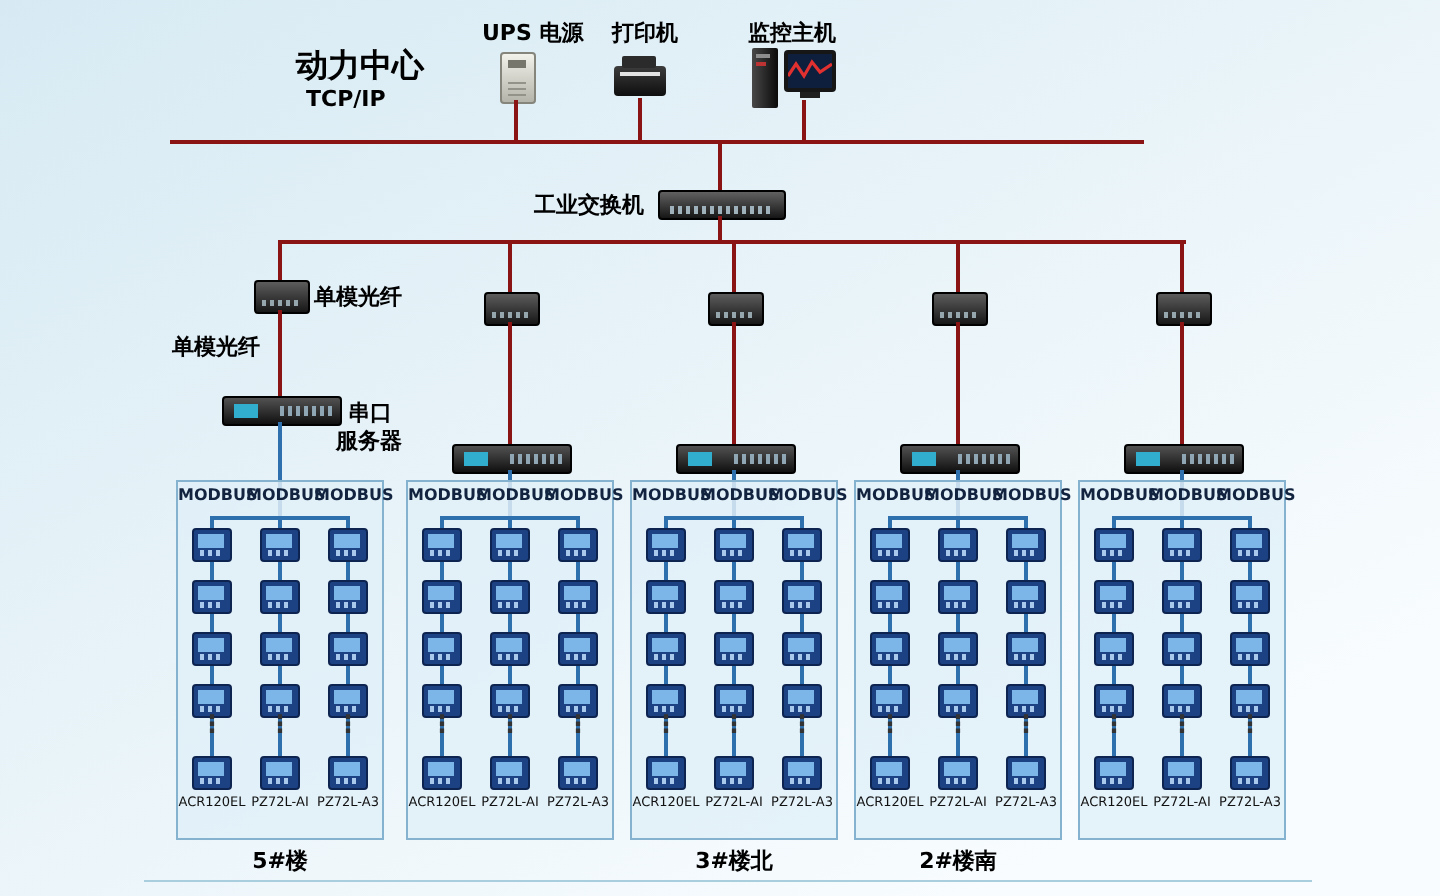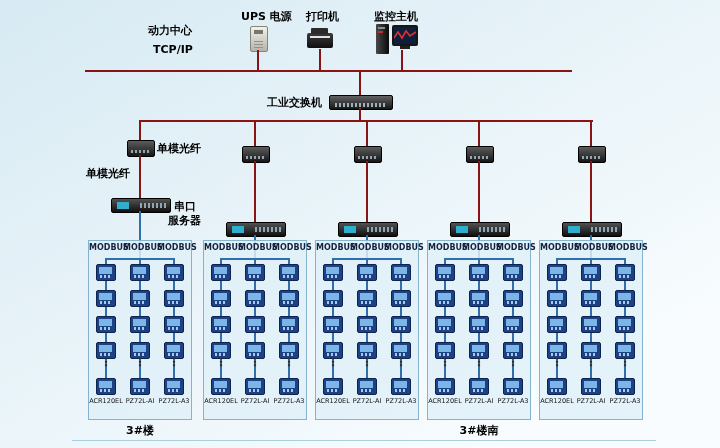--- a/index.html
+++ b/index.html
@@ -2,21 +2,21 @@
 <html style="--red: #8a1414; --blue: #2e6fae; --boxborder: #85b3cf; --boxfill: rgba(225,240,248,0.85); --bg-top: #d7eaf3; --bg-bottom: #f8fcfe; --meter-body: #1d4284; --meter-screen: #7cb6e8;"><head>
 <meta charset="utf-8">
 <style>
   html,body{margin:0;padding:0;background:#eef6fa;}
   #stage{
     position:relative;width:720px;height:448px;overflow:hidden;
     font-family:"DejaVu Sans",sans-serif;
     background:linear-gradient(150deg,var(--bg-top,#d7eaf3) 0%,var(--bg-bottom,#f8fcfe) 85%);
   }
   .lbl{position:absolute;font:bold 11px "DejaVu Sans",sans-serif;color:#000;white-space:nowrap;text-align:center;}
-  .lbl.big{font-size:11px;}
+  .lbl.big{font-size:16px;}
   .vline{position:absolute;width:2px;}
   .hline{position:absolute;height:2px;}
   .red{background:var(--red,#8a1414);}
   .blue{background:var(--blue,#2e6fae);}
   .thin{background:#a9cede;height:1px;}
 
   
   .ups{position:absolute;width:16px;height:24px;border:1px solid #85857b;border-radius:2px;
        background:linear-gradient(#f2f1ea,#b5b4aa);}
   .ups::before{content:"";position:absolute;left:3px;top:3px;width:9px;height:4px;background:#76766c;}
@@ -129,21 +129,21 @@
     <div class="collbl model" style="left: 123px; top: 397px;">PZ72L-AI</div>
     <div class="collbl bus" style="left: 157px; top: 243px;">MODBUS</div>
     <div class="vline blue" style="left: 173px; top: 258px; height: 130px;"></div>
     <div class="meter" style="left: 164px; top: 264px;"></div>
     <div class="meter" style="left: 164px; top: 290px;"></div>
     <div class="meter" style="left: 164px; top: 316px;"></div>
     <div class="meter" style="left: 164px; top: 342px;"></div>
     <div class="meter" style="left: 164px; top: 378px;"></div>
     <div class="collbl dots" style="left: 157px; top: 359px;">⋮</div>
     <div class="collbl model" style="left: 157px; top: 397px;">PZ72L-A3</div>
-    <div class="blabel" style="left: 88px; top: 423px;">3#楼</div>
+    <div class="blabel" style="left: 88px; top: 423px;">5#楼</div>
     <div class="vline red" style="left: 254px; top: 120px; height: 26px;"></div>
     <div class="transceiver" style="left: 242px; top: 146px;"></div>
     <div class="vline red" style="left: 254px; top: 161px; height: 61px;"></div>
     <div class="server" style="left: 226px; top: 222px;"></div>
     <div class="vline blue" style="left: 254px; top: 235px; height: 23px;"></div>
     <div class="gbox" style="left: 203px; top: 240px; width: 104px; height: 180px;"></div>
     <div class="hline blue" style="left: 221px; top: 258px; width: 68px;"></div>
     <div class="collbl bus" style="left: 204px; top: 243px;">MODBUS</div>
     <div class="vline blue" style="left: 220px; top: 258px; height: 130px;"></div>
     <div class="meter" style="left: 211px; top: 264px;"></div>
@@ -198,20 +198,21 @@
     <div class="collbl model" style="left: 350px; top: 397px;">PZ72L-AI</div>
     <div class="collbl bus" style="left: 384px; top: 243px;">MODBUS</div>
     <div class="vline blue" style="left: 400px; top: 258px; height: 130px;"></div>
     <div class="meter" style="left: 391px; top: 264px;"></div>
     <div class="meter" style="left: 391px; top: 290px;"></div>
     <div class="meter" style="left: 391px; top: 316px;"></div>
     <div class="meter" style="left: 391px; top: 342px;"></div>
     <div class="meter" style="left: 391px; top: 378px;"></div>
     <div class="collbl dots" style="left: 384px; top: 359px;">⋮</div>
     <div class="collbl model" style="left: 384px; top: 397px;">PZ72L-A3</div>
+    <div class="blabel" style="left: 315px; top: 423px;">3#楼北</div>
     <div class="vline red" style="left: 478px; top: 120px; height: 26px;"></div>
     <div class="transceiver" style="left: 466px; top: 146px;"></div>
     <div class="vline red" style="left: 478px; top: 161px; height: 61px;"></div>
     <div class="server" style="left: 450px; top: 222px;"></div>
     <div class="vline blue" style="left: 478px; top: 235px; height: 23px;"></div>
     <div class="gbox" style="left: 427px; top: 240px; width: 104px; height: 180px;"></div>
     <div class="hline blue" style="left: 445px; top: 258px; width: 68px;"></div>
     <div class="collbl bus" style="left: 428px; top: 243px;">MODBUS</div>
     <div class="vline blue" style="left: 444px; top: 258px; height: 130px;"></div>
     <div class="meter" style="left: 435px; top: 264px;"></div>
@@ -232,21 +233,21 @@
     <div class="collbl model" style="left: 462px; top: 397px;">PZ72L-AI</div>
     <div class="collbl bus" style="left: 496px; top: 243px;">MODBUS</div>
     <div class="vline blue" style="left: 512px; top: 258px; height: 130px;"></div>
     <div class="meter" style="left: 503px; top: 264px;"></div>
     <div class="meter" style="left: 503px; top: 290px;"></div>
     <div class="meter" style="left: 503px; top: 316px;"></div>
     <div class="meter" style="left: 503px; top: 342px;"></div>
     <div class="meter" style="left: 503px; top: 378px;"></div>
     <div class="collbl dots" style="left: 496px; top: 359px;">⋮</div>
     <div class="collbl model" style="left: 496px; top: 397px;">PZ72L-A3</div>
-    <div class="blabel" style="left: 427px; top: 423px;">3#楼南</div>
+    <div class="blabel" style="left: 427px; top: 423px;">2#楼南</div>
     <div class="vline red" style="left: 590px; top: 120px; height: 26px;"></div>
     <div class="transceiver" style="left: 578px; top: 146px;"></div>
     <div class="vline red" style="left: 590px; top: 161px; height: 61px;"></div>
     <div class="server" style="left: 562px; top: 222px;"></div>
     <div class="vline blue" style="left: 590px; top: 235px; height: 23px;"></div>
     <div class="gbox" style="left: 539px; top: 240px; width: 104px; height: 180px;"></div>
     <div class="hline blue" style="left: 557px; top: 258px; width: 68px;"></div>
     <div class="collbl bus" style="left: 540px; top: 243px;">MODBUS</div>
     <div class="vline blue" style="left: 556px; top: 258px; height: 130px;"></div>
     <div class="meter" style="left: 547px; top: 264px;"></div>

